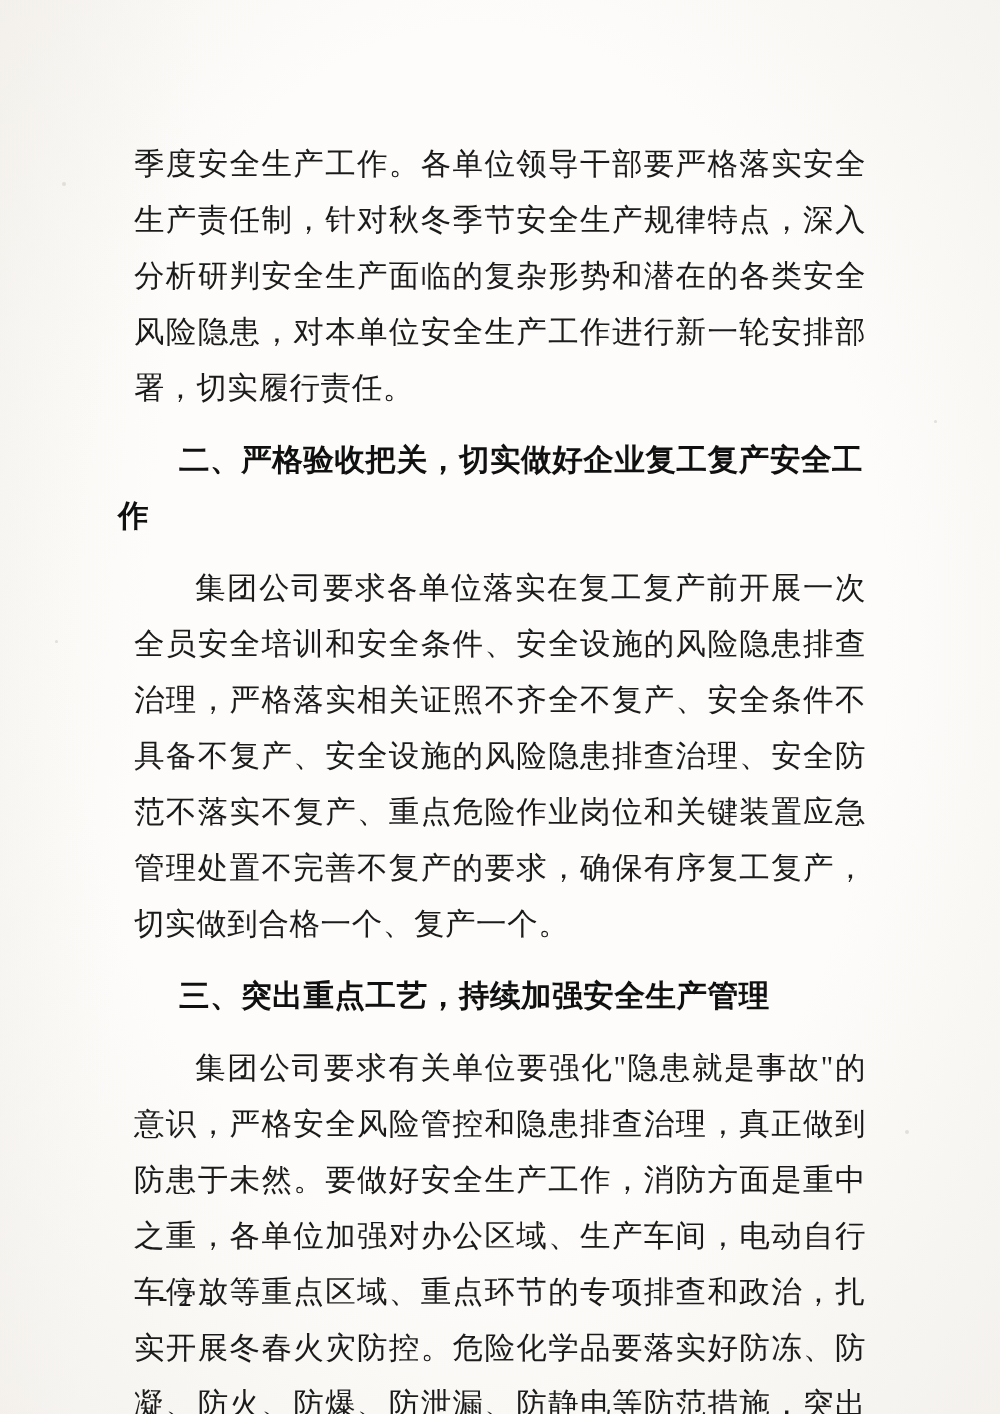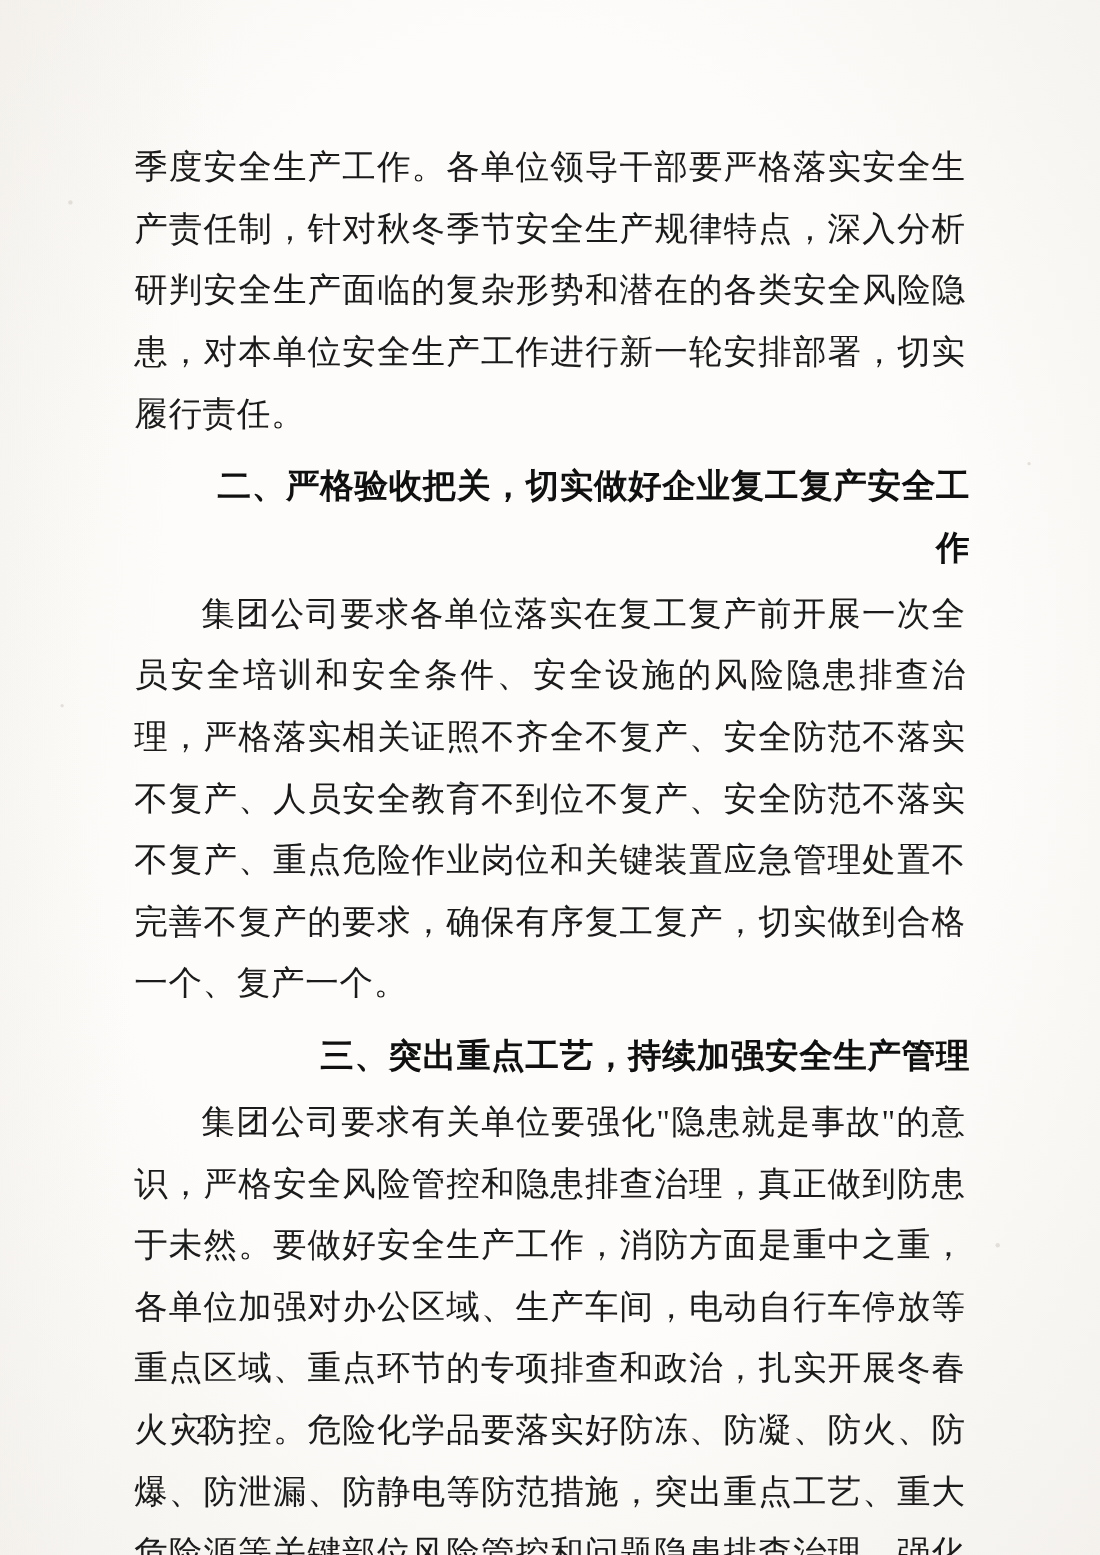--- a/index.html
+++ b/index.html
@@ -29,41 +29,40 @@
       linear-gradient(95deg, rgba(247,245,241,0.9) 0%, rgba(255,255,255,0) 18%);
     pointer-events: none;
   }
   .doc-body {
     position: absolute;
     left: 118px;
     top: 120px;
     width: 764px;
   }
   p {
-    margin: 4px;
+    margin: 16px;
     color: #1b1b1b;
     font-size: 30.5px;
     line-height: 56px;
     letter-spacing: 0.6px;
     text-align: justify;
     text-justify: inter-character;
     font-weight: 400;
   }
   p.indent {
     text-indent: 2em;
   }
   h2.section {
     margin: 10px 0 0 0;
     text-indent: 2em;
     font-size: 30.5px;
     line-height: 56px;
     letter-spacing: 0.6px;
     font-weight: 700;
     color: #101010;
-    text-align: right;
   }
   .page-number {
     position: absolute;
     left: 0;
     right: 0;
     top: 1282px;
     text-align: center;
     font-size: 27px;
     color: #1b1b1b;
     letter-spacing: 2px;
@@ -91,21 +90,21 @@
   <div class="speck" style="left:934px; top:420px;  width:3px;  height:3px;"></div>
   <div class="speck" style="left:905px; top:1130px; width:4px;  height:4px;"></div>
   <div class="speck" style="left:200px; top:1350px; width:3px;  height:3px;"></div>
 
   <div class="doc-body">
 
     <p class="para">季度安全生产工作。各单位领导干部要严格落实安全生产责任制，针对秋冬季节安全生产规律特点，深入分析研判安全生产面临的复杂形势和潜在的各类安全风险隐患，对本单位安全生产工作进行新一轮安排部署，切实履行责任。</p>
 
     <h2 class="section">二、严格验收把关，切实做好企业复工复产安全工作</h2>
 
-    <p class="para indent">集团公司要求各单位落实在复工复产前开展一次全员安全培训和安全条件、安全设施的风险隐患排查治理，严格落实相关证照不齐全不复产、安全防范不落实不复产、人员安全教育不到位不复产、安全防范不落实不复产、重点危险作业岗位和关键装置应急管理处置不完善不复产的要求，确保有序复工复产，切实做到合格一个、复产一个。</p>
+    <p class="para indent">集团公司要求各单位落实在复工复产前开展一次全员安全培训和安全条件、安全设施的风险隐患排查治理，严格落实相关证照不齐全不复产、安全条件不具备不复产、安全设施的风险隐患排查治理、安全防范不落实不复产、重点危险作业岗位和关键装置应急管理处置不完善不复产的要求，确保有序复工复产，切实做到合格一个、复产一个。</p>
 
     <h2 class="section">三、突出重点工艺，持续加强安全生产管理</h2>
 
     <p class="para indent">集团公司要求有关单位要强化"隐患就是事故"的意识，严格安全风险管控和隐患排查治理，真正做到防患于未然。要做好安全生产工作，消防方面是重中之重，各单位加强对办公区域、生产车间，电动自行车停放等重点区域、重点环节的专项排查和政治，扎实开展冬春火灾防控。危险化学品要落实好防冻、防凝、防火、防爆、防泄漏、防静电等防范措施，突出重点工艺、重大危险源等关键部位风险管控和问题隐患排查治理，强化动火、受限空间等特殊作业安全管理，严防火灾、爆炸、中毒等事故发生。各单位要持续加强天然气安全隐患排查整治，确保无损坏、漏气等现象，定期进行维护。加强对员工安全培训工作，切实提高员工安全意识和紧急事故应对能力。</p>
 
   </div>
 
   <div class="page-number">
     <span class="pn-inner">- 2 -</span>
   </div>

